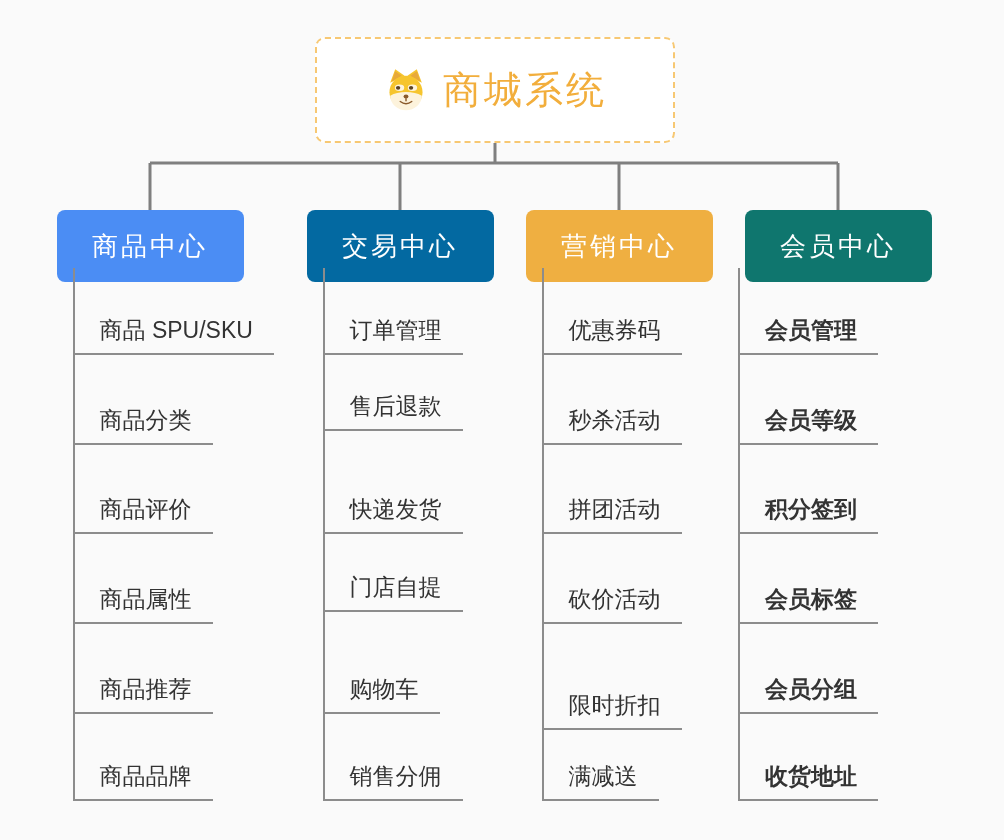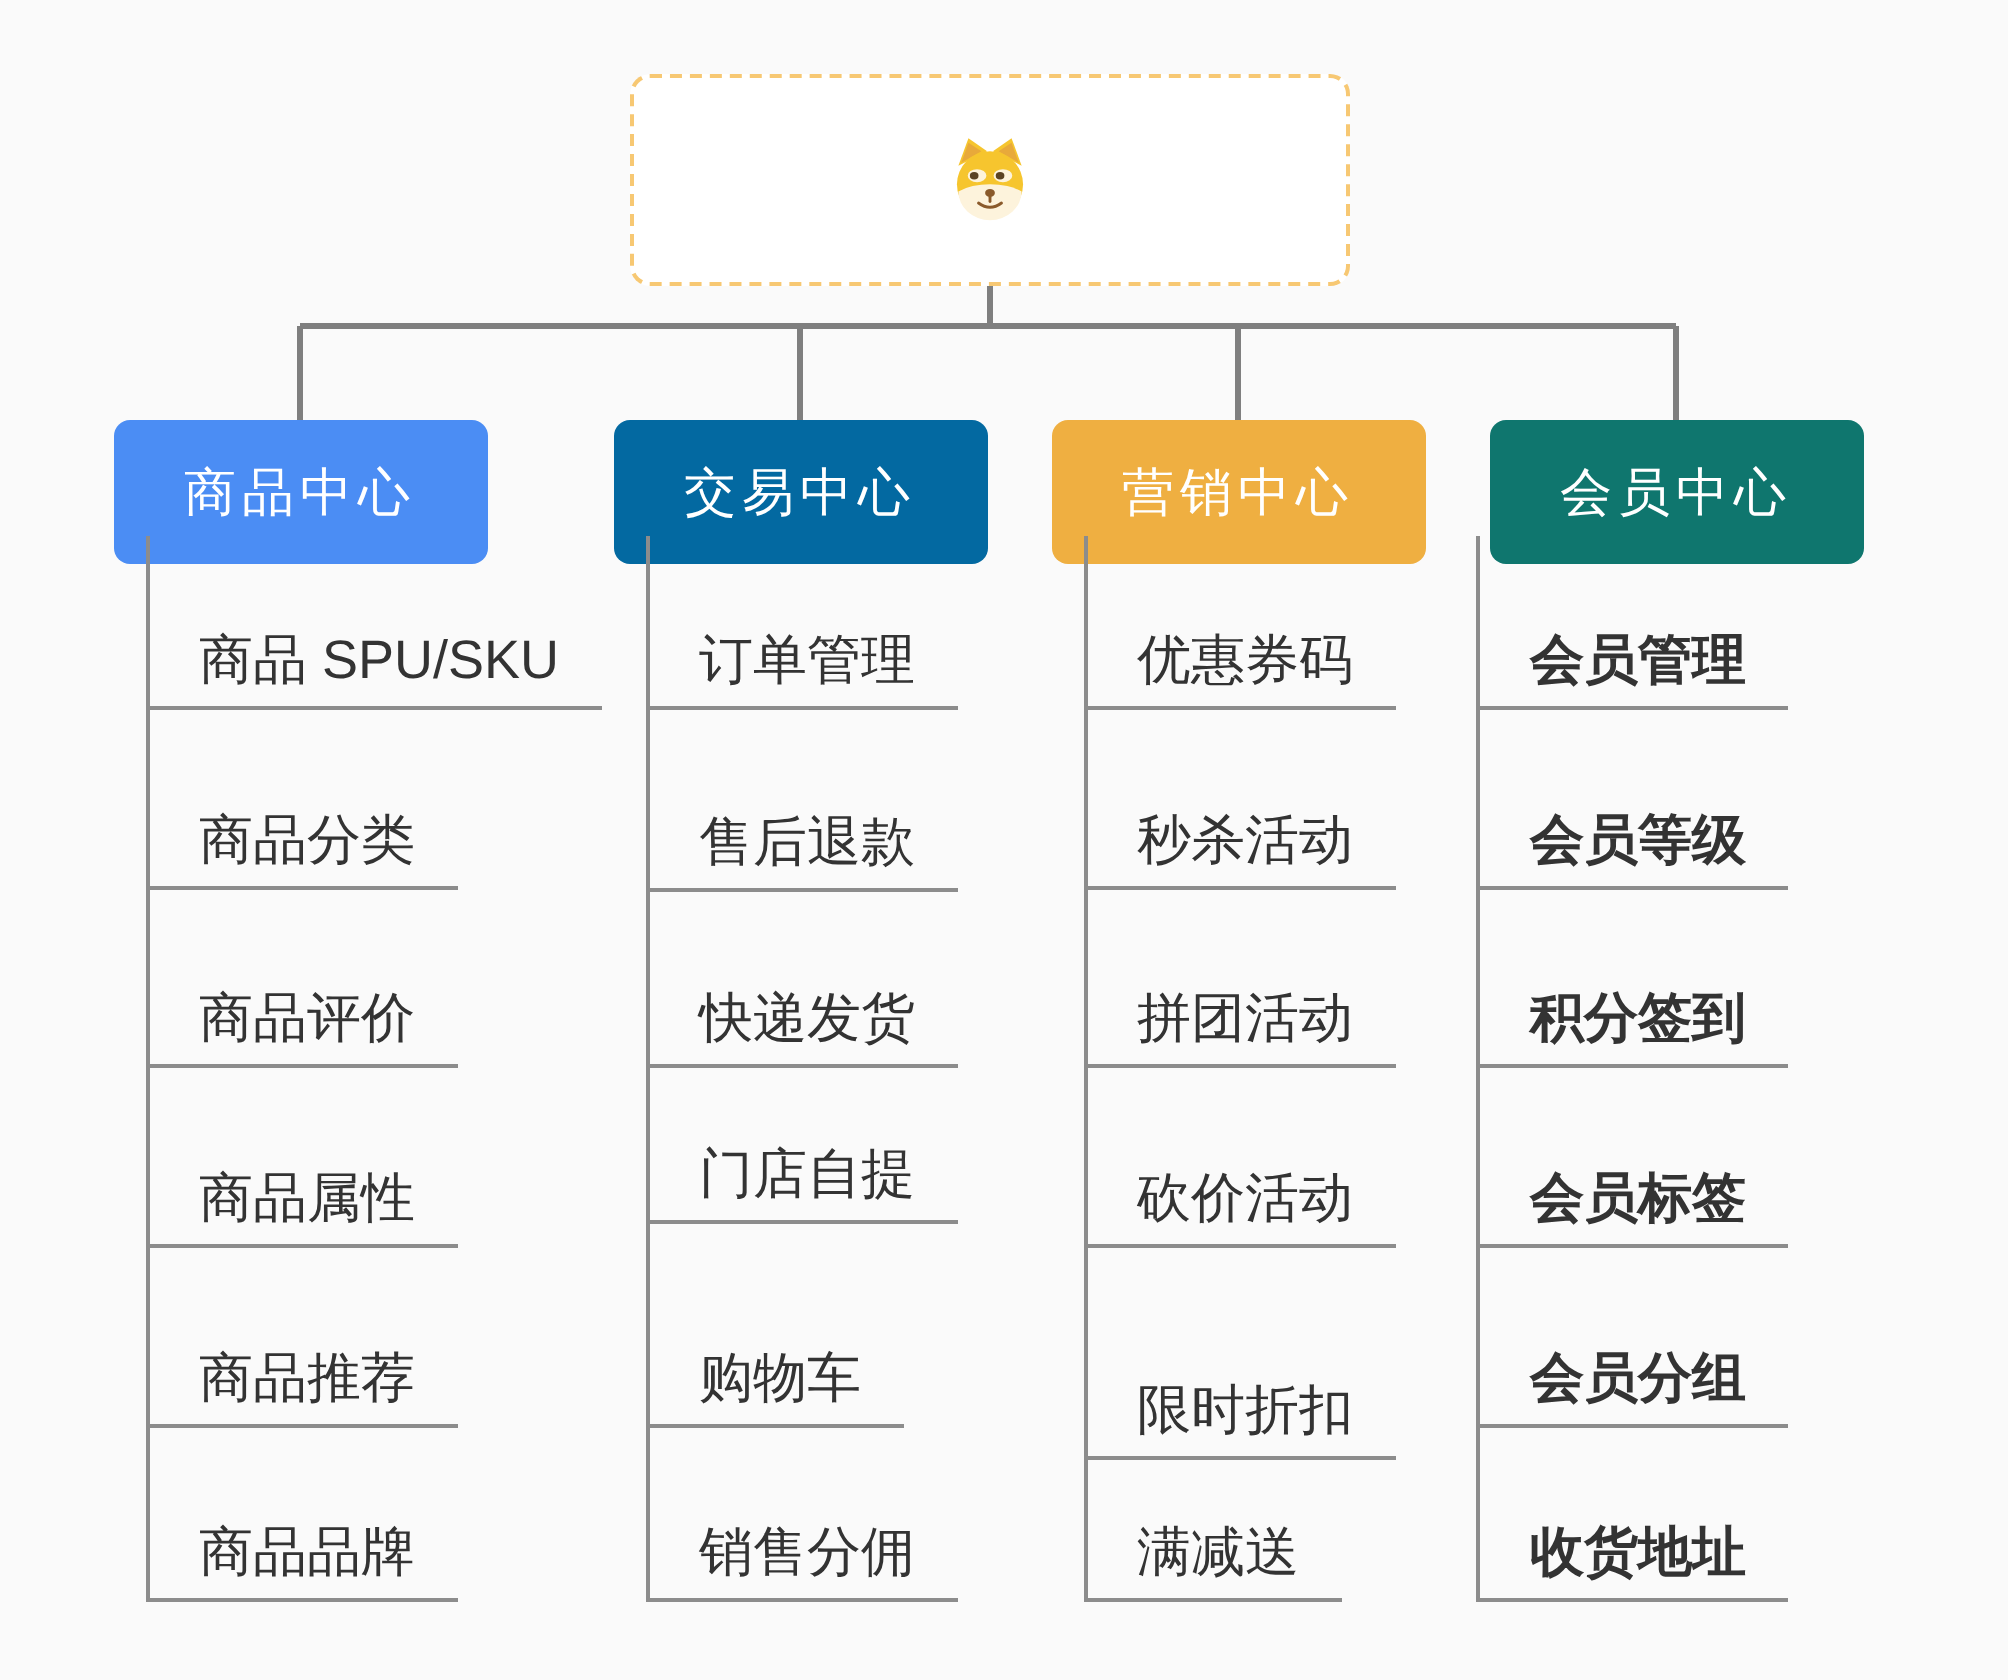--- a/index.html
+++ b/index.html
@@ -52,21 +52,21 @@
     position:absolute;
     top:268px;
     height:533px;
     border-left:2px solid #8c8c8c;
   }
   .leaf{
     position:absolute;
     left:-2px;
     padding:0 21px 9px 27px;
     border-bottom:2px solid #8c8c8c;
-    font-size:27px;
+    font-size:23px;
     line-height:27px;
     color:#333333;
     white-space:nowrap;
     cursor:pointer;
   }
 </style>
 </head>
 <body>
 
 <div class="canvas">
@@ -84,40 +84,41 @@
       <circle cx="32" cy="35" r="23" fill="#f6c52e"></circle>
       <path d="M10,40 a22,20 0 0,0 44,0 a30,16 0 0,0 -44,0 z" fill="#fdf3dc"></path>
       <ellipse cx="23" cy="29" rx="6.5" ry="4.5" fill="#fdf3dc"></ellipse>
       <ellipse cx="41" cy="29" rx="6.5" ry="4.5" fill="#fdf3dc"></ellipse>
       <ellipse cx="21" cy="29" rx="3" ry="2.6" fill="#5b4323"></ellipse>
       <ellipse cx="39" cy="29" rx="3" ry="2.6" fill="#5b4323"></ellipse>
       <ellipse cx="32" cy="41" rx="3.4" ry="2.8" fill="#8a5a2b"></ellipse>
       <path d="M24,48 q8,6 16,0" stroke="#8a5a2b" stroke-width="2" fill="none" stroke-linecap="round"></path>
       <path d="M32,44 v3" stroke="#8a5a2b" stroke-width="2" stroke-linecap="round"></path>
     </svg>
+    <span class="root-title">商城系统</span>
   </div>
 
   <div id="branches">
       <div class="branch-box" style="left: 56.5px; background: rgb(75, 141, 244);">
         <span>商品中心</span>
       </div>
       <div class="branch-col" style="left: 72.5px;">
         <div class="leaf" style="top: 49px;">商品 SPU/SKU</div>
         <div class="leaf" style="top: 139px;">商品分类</div>
         <div class="leaf" style="top: 228px;">商品评价</div>
         <div class="leaf" style="top: 318px;">商品属性</div>
         <div class="leaf" style="top: 408px;">商品推荐</div>
         <div class="leaf" style="top: 495px;">商品品牌</div>
       </div>
       <div class="branch-box" style="left: 306.5px; background: #0369a1;">
         <span>交易中心</span>
       </div>
       <div class="branch-col" style="left: 322.5px;">
         <div class="leaf" style="top: 49px;">订单管理</div>
-        <div class="leaf" style="top: 140px;">售后退款</div>
+        <div class="leaf" style="top: 125px;">售后退款</div>
         <div class="leaf" style="top: 228px;">快递发货</div>
         <div class="leaf" style="top: 306px;">门店自提</div>
         <div class="leaf" style="top: 408px;">购物车</div>
         <div class="leaf" style="top: 495px;">销售分佣</div>
       </div>
       <div class="branch-box" style="left: 525.5px; background: rgb(239, 175, 65);">
         <span>营销中心</span>
       </div>
       <div class="branch-col" style="left: 541.5px;">
         <div class="leaf" style="top: 49px;">优惠券码</div>

